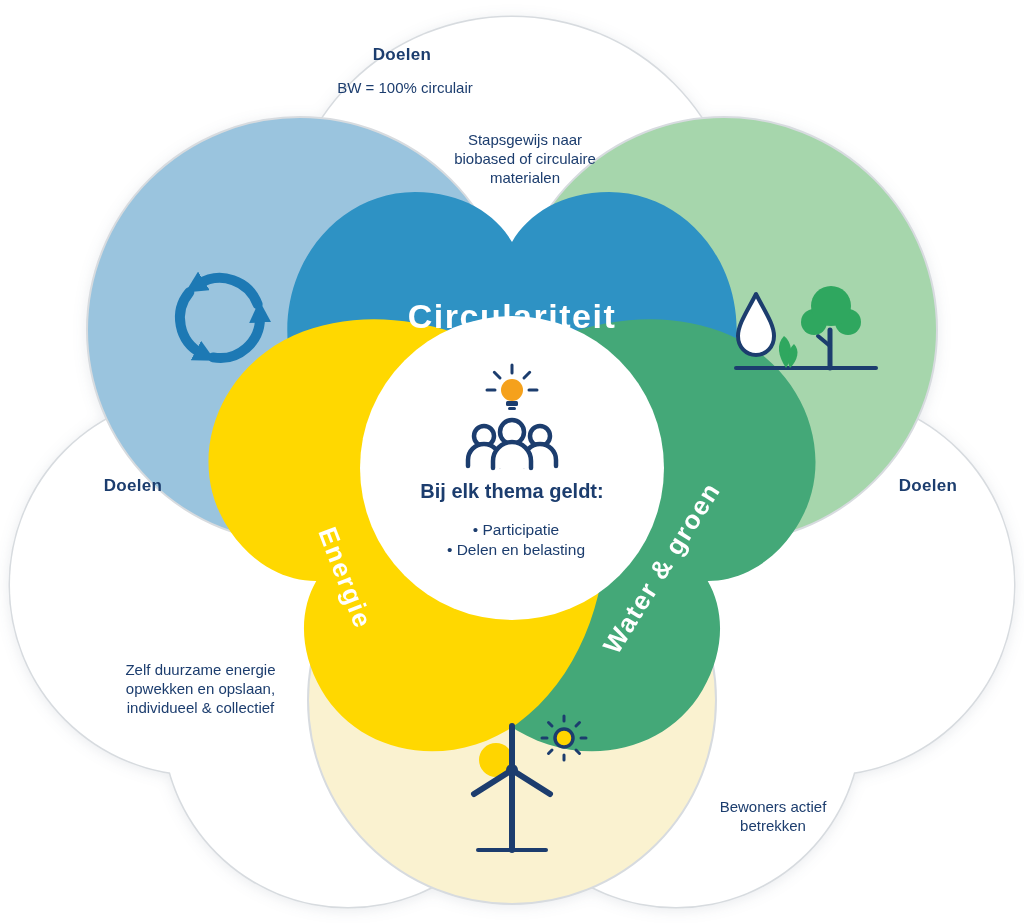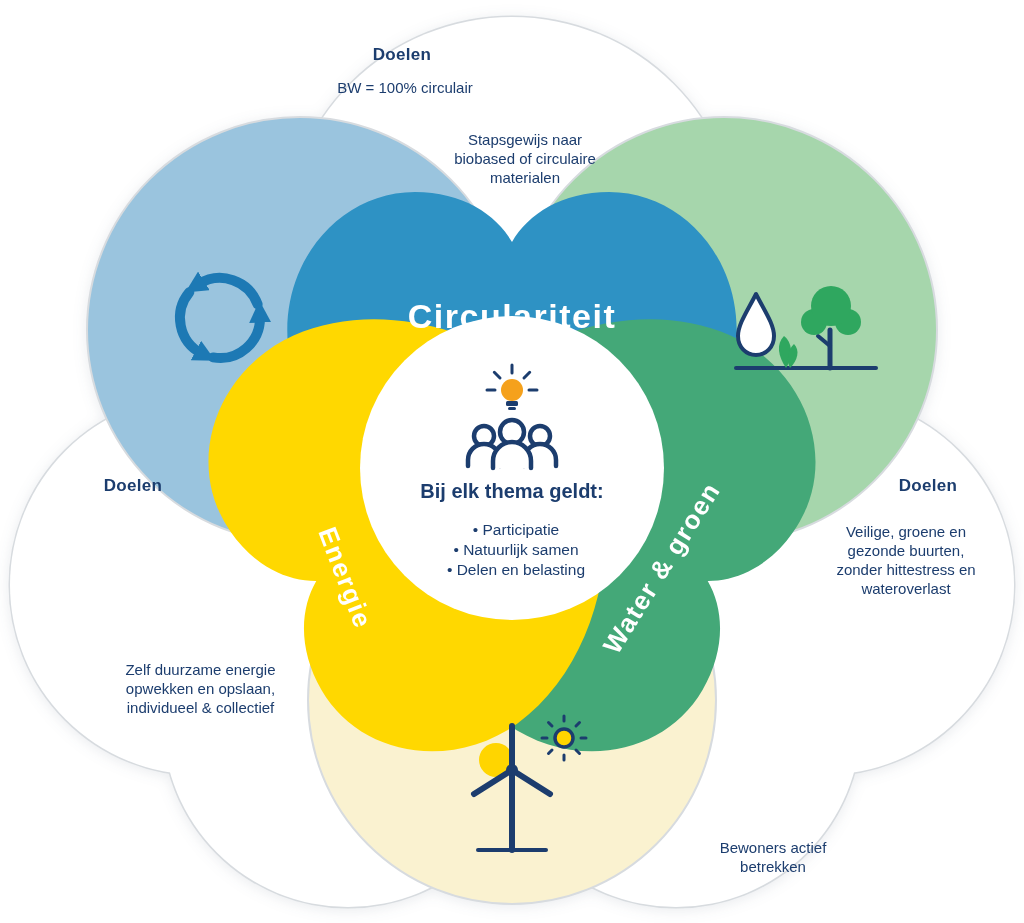--- a/index.html
+++ b/index.html
@@ -16,21 +16,21 @@
   .t-bw{left:315px;top:78px;width:180px;}
   .t-minimale{left:534px;top:77px;width:176px;}
   .t-stapsgewijs{left:443px;top:130px;width:164px;}
   .t-doelen-energie{left:73px;top:476px;width:120px;}
   .t-onafhankelijk{left:33px;top:546px;width:170px;}
   .t-zelf{left:123px;top:660px;width:155px;}
   .t-doelen-water{left:868px;top:476px;width:120px;}
   .t-veilige{left:836px;top:522px;width:140px;}
   .t-vastgoed{left:723px;top:649px;width:174px;}
   .t-opvang{left:737px;top:733px;width:140px;}
-  .t-bewoners{left:703px;top:797px;width:140px;margin-top:41px;}
+  .t-bewoners{left:703px;top:797px;width:140px;}
   .center-heading{left:392px;top:482px;width:240px;font-size:20px;font-weight:700;}
   .center-list{position:absolute;z-index:2;left:396px;top:520px;width:240px;margin:0;padding:0;list-style:none;}
   .center-list li{font-size:15.5px;line-height:20px;text-align:center;font-weight:500;}
   .center-list li::before{content:"\2022\00a0";}
 </style>
 </head>
 <body>
 
 <div id="stage">
 
@@ -133,23 +133,21 @@
   <div class="petal-label lbl-energie">Energie</div>
 
   <div class="doelen t-doelen-circ">Doelen</div>
   <div class="txt t-bw">BW = 100% circulair</div>
   <div class="txt t-stapsgewijs">Stapsgewijs naar biobased of circulaire materialen</div>
 
   <div class="doelen t-doelen-energie">Doelen</div>
   <div class="txt t-zelf">Zelf duurzame energie opwekken en opslaan, individueel &amp; collectief</div>
 
   <div class="doelen t-doelen-water">Doelen</div>
-  <div class="txt t-veilige">Veilige, groene en gezonde buurten, zonder hittestress en wateroverlast</div>
   <div class="txt t-bewoners">Bewoners actief betrekken</div>
 
   <div class="txt center-heading">Bij elk thema geldt:</div>
   <ul class="center-list">
     <li>Participatie</li>
-    <li>Natuurlijk samen</li>
     <li>Delen en belasting</li>
   </ul>
 
 </div>
 
 </body></html>

